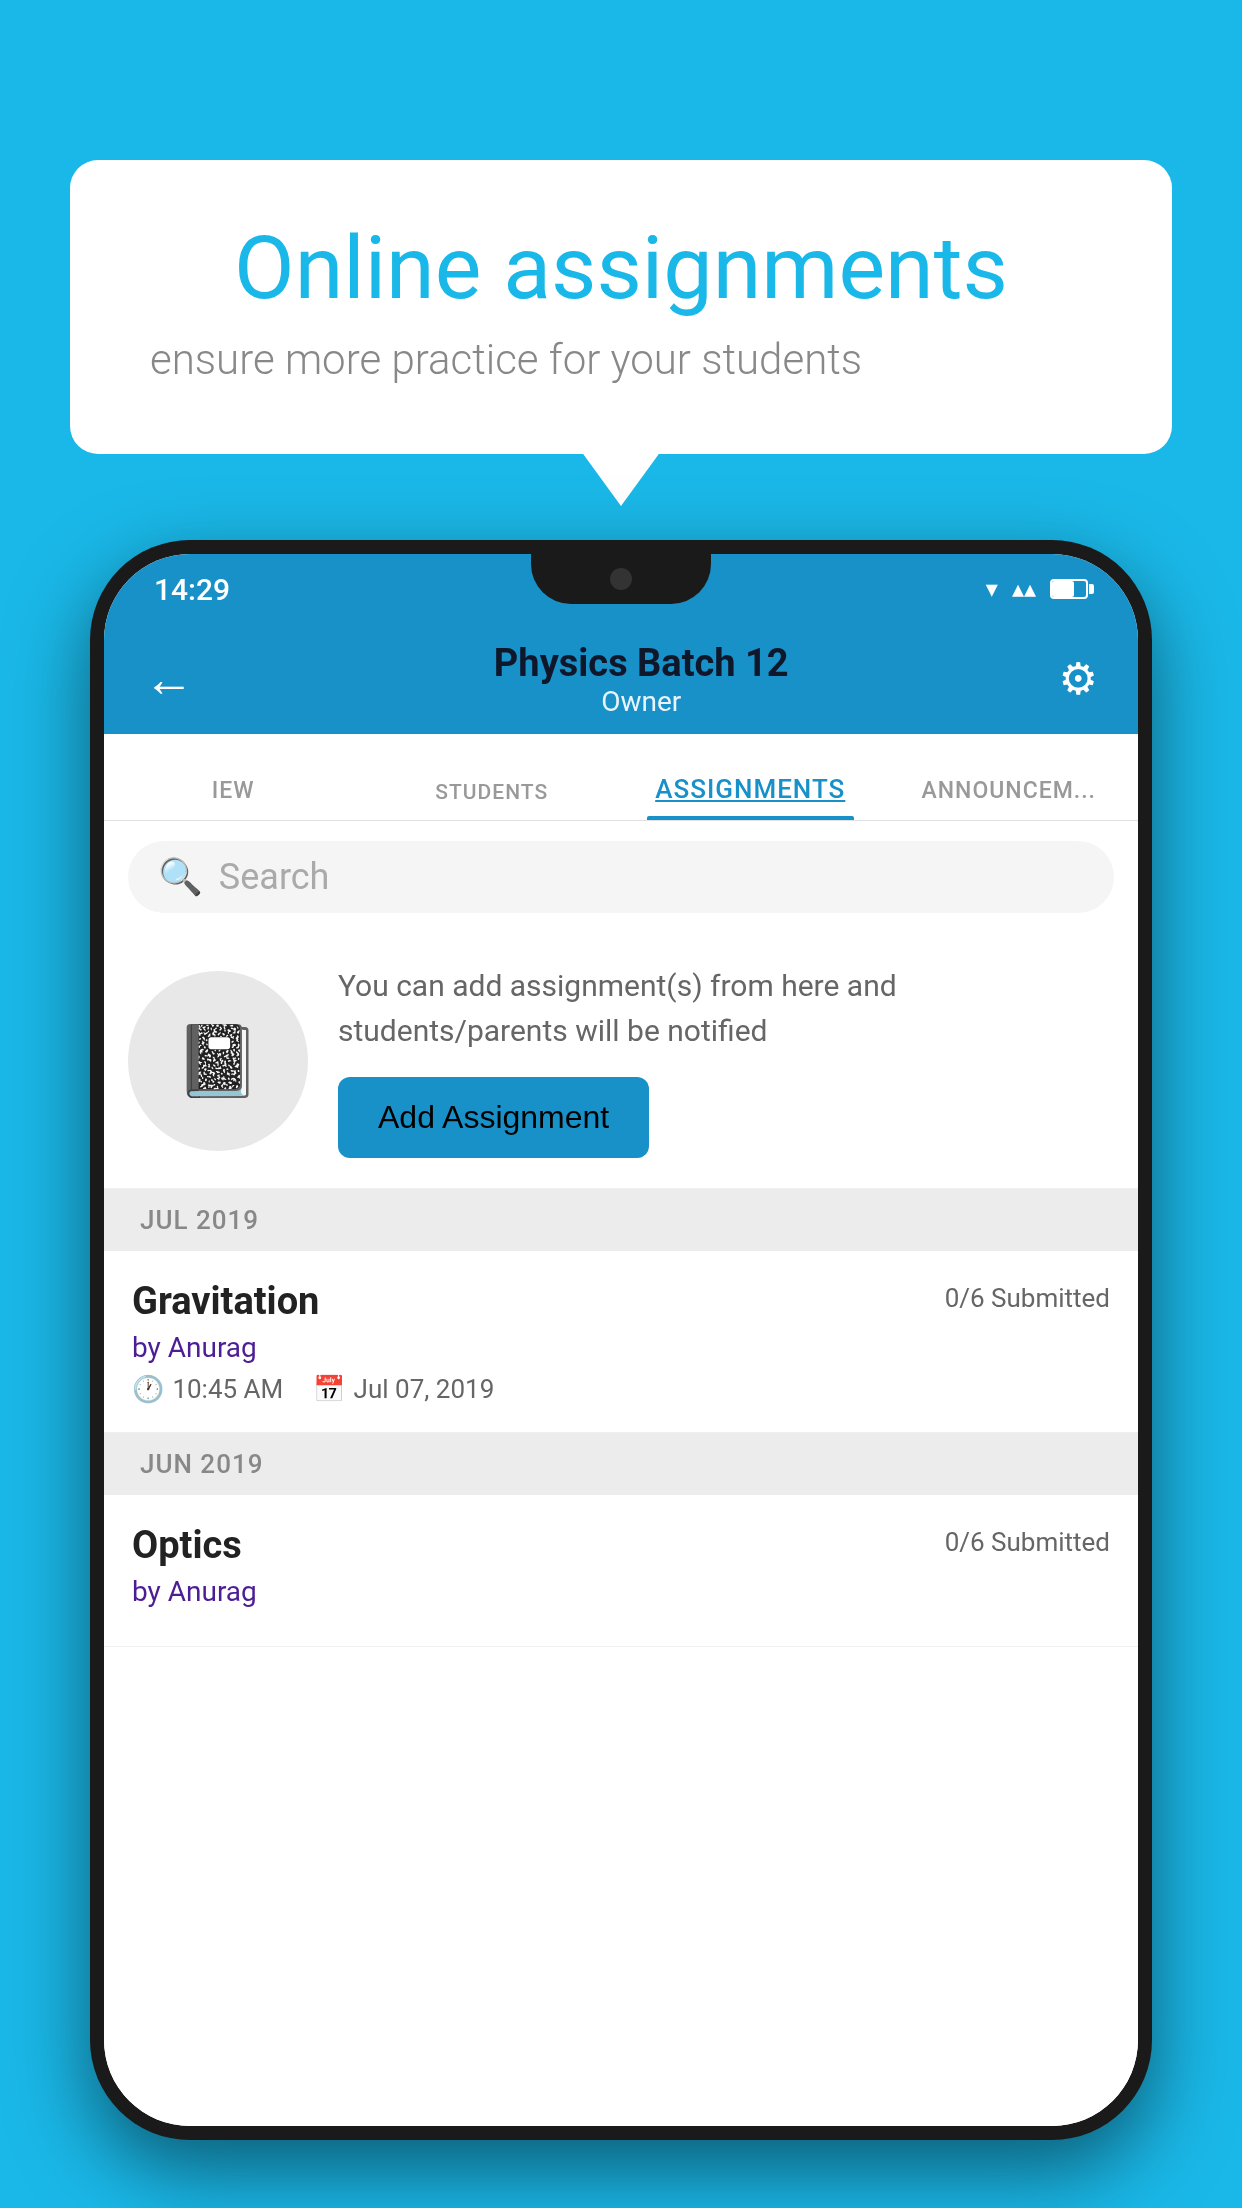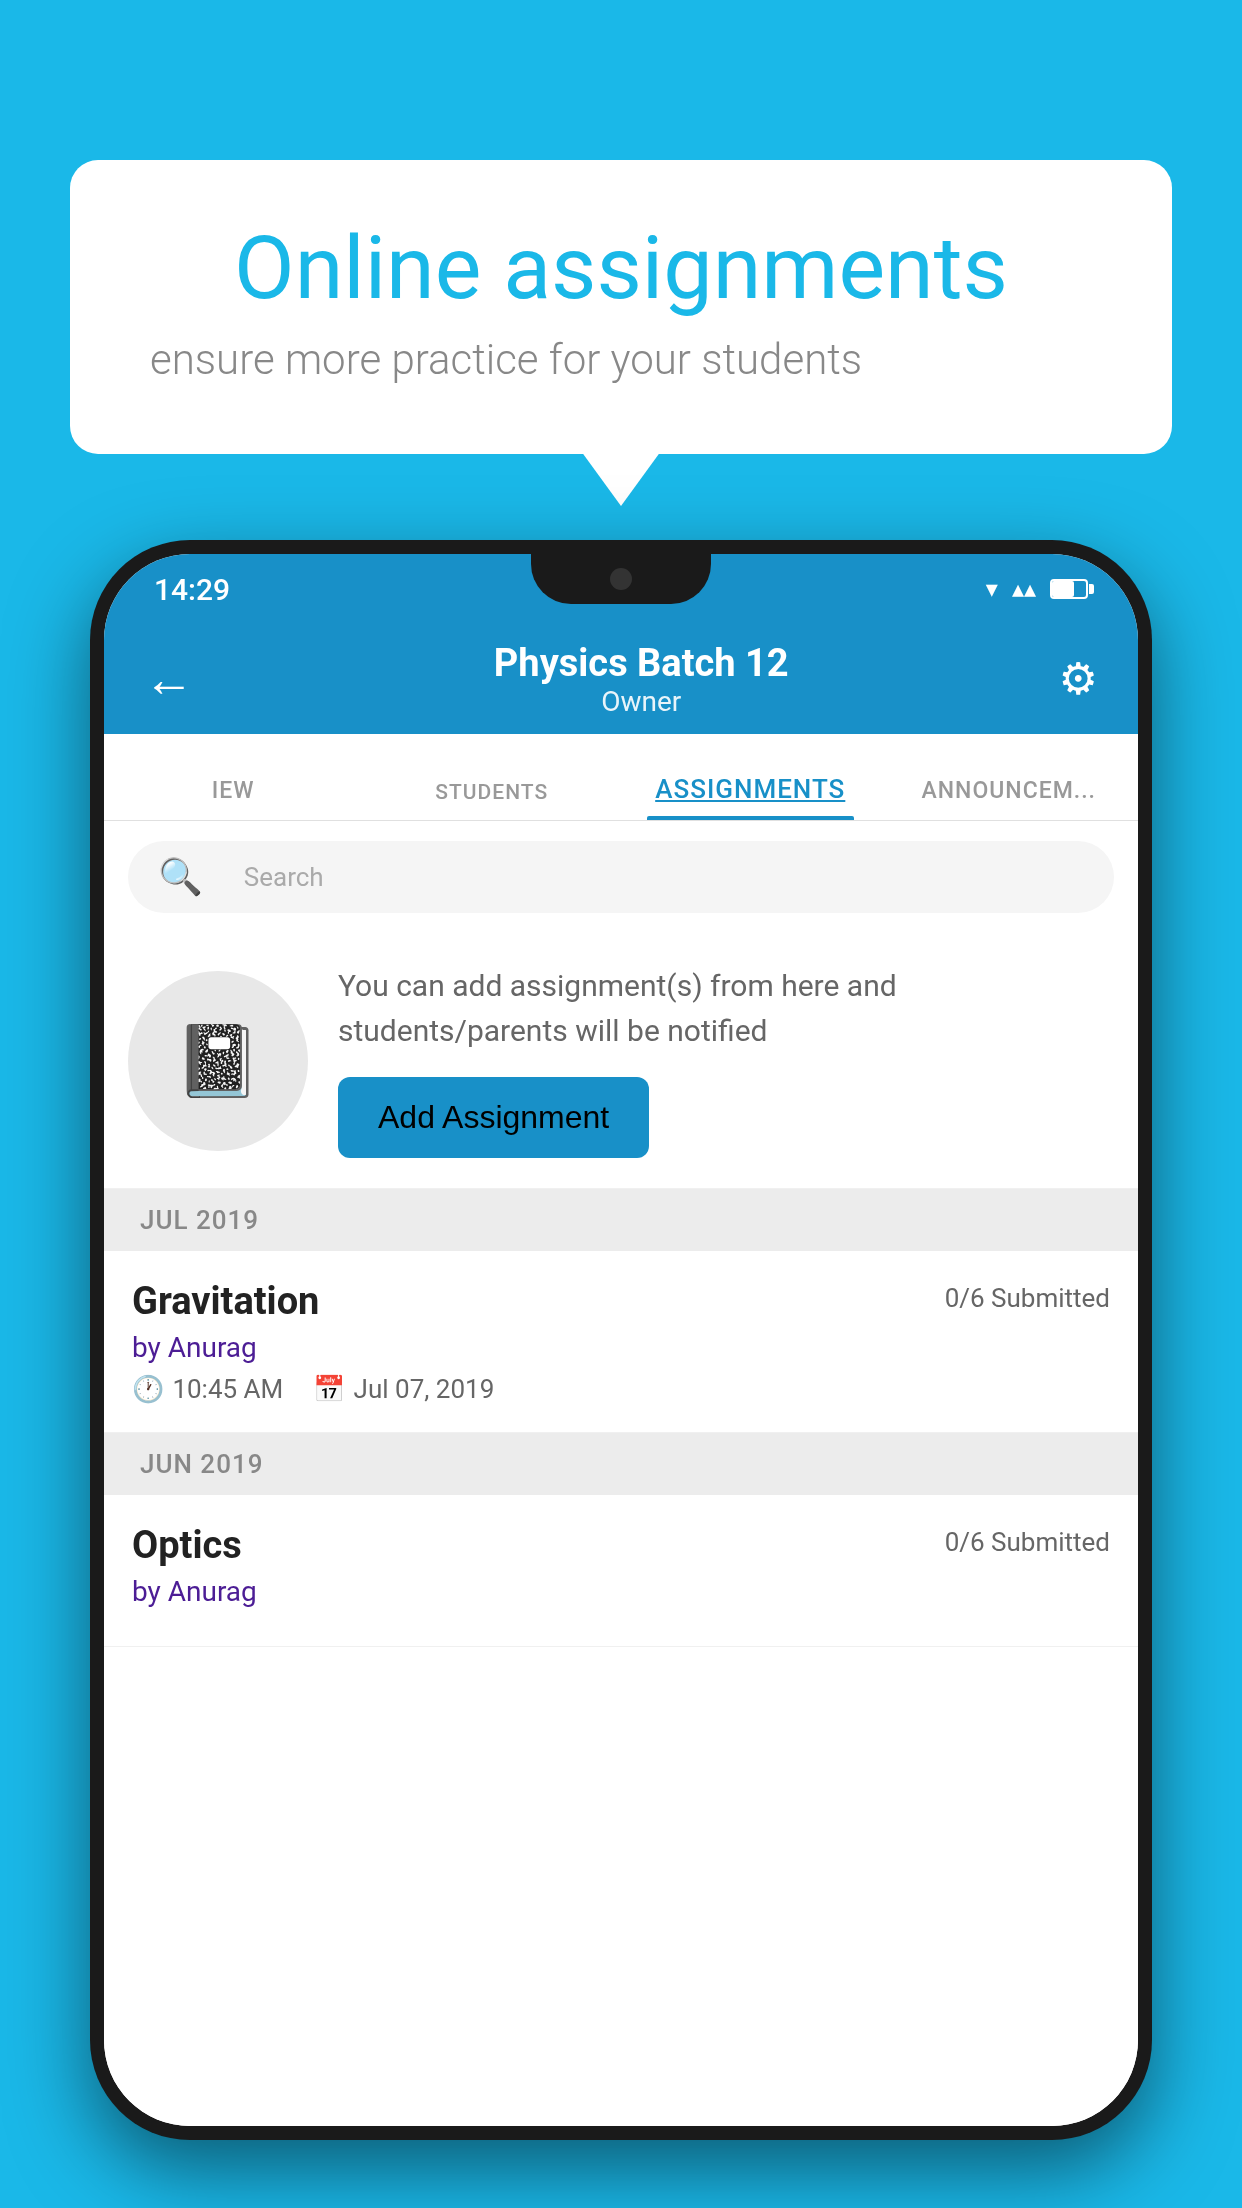--- a/index.html
+++ b/index.html
@@ -149,21 +149,21 @@
       color: white;
       font-size: 50px;
       cursor: pointer;
       margin-right: 30px;
     }
     .app-bar-title-area {
       flex: 1;
       text-align: center;
     }
     .app-bar-title {
-      color: #ffffff;
+      color: #0f172a;
       font-size: 38px;
       font-weight: 700;
     }
     .app-bar-subtitle {
       color: rgba(255,255,255,0.9);
       font-size: 28px;
       font-weight: 400;
     }
     .settings-icon {
       color: white;
@@ -225,22 +225,21 @@
       align-items: center;
       padding: 0 30px;
       gap: 16px;
     }
     .search-icon-svg {
       color: #aaa;
       font-size: 36px;
     }
     .search-placeholder {
       color: #aaa;
-      font-size: 26px;
-      margin-left: 25px;
+      font-size: 36px;
     }
 
     
     .add-assignment-card {
       padding: 30px 24px;
       display: flex;
       align-items: center;
       gap: 30px;
       border-bottom: 1px solid #f0f0f0;
     }

